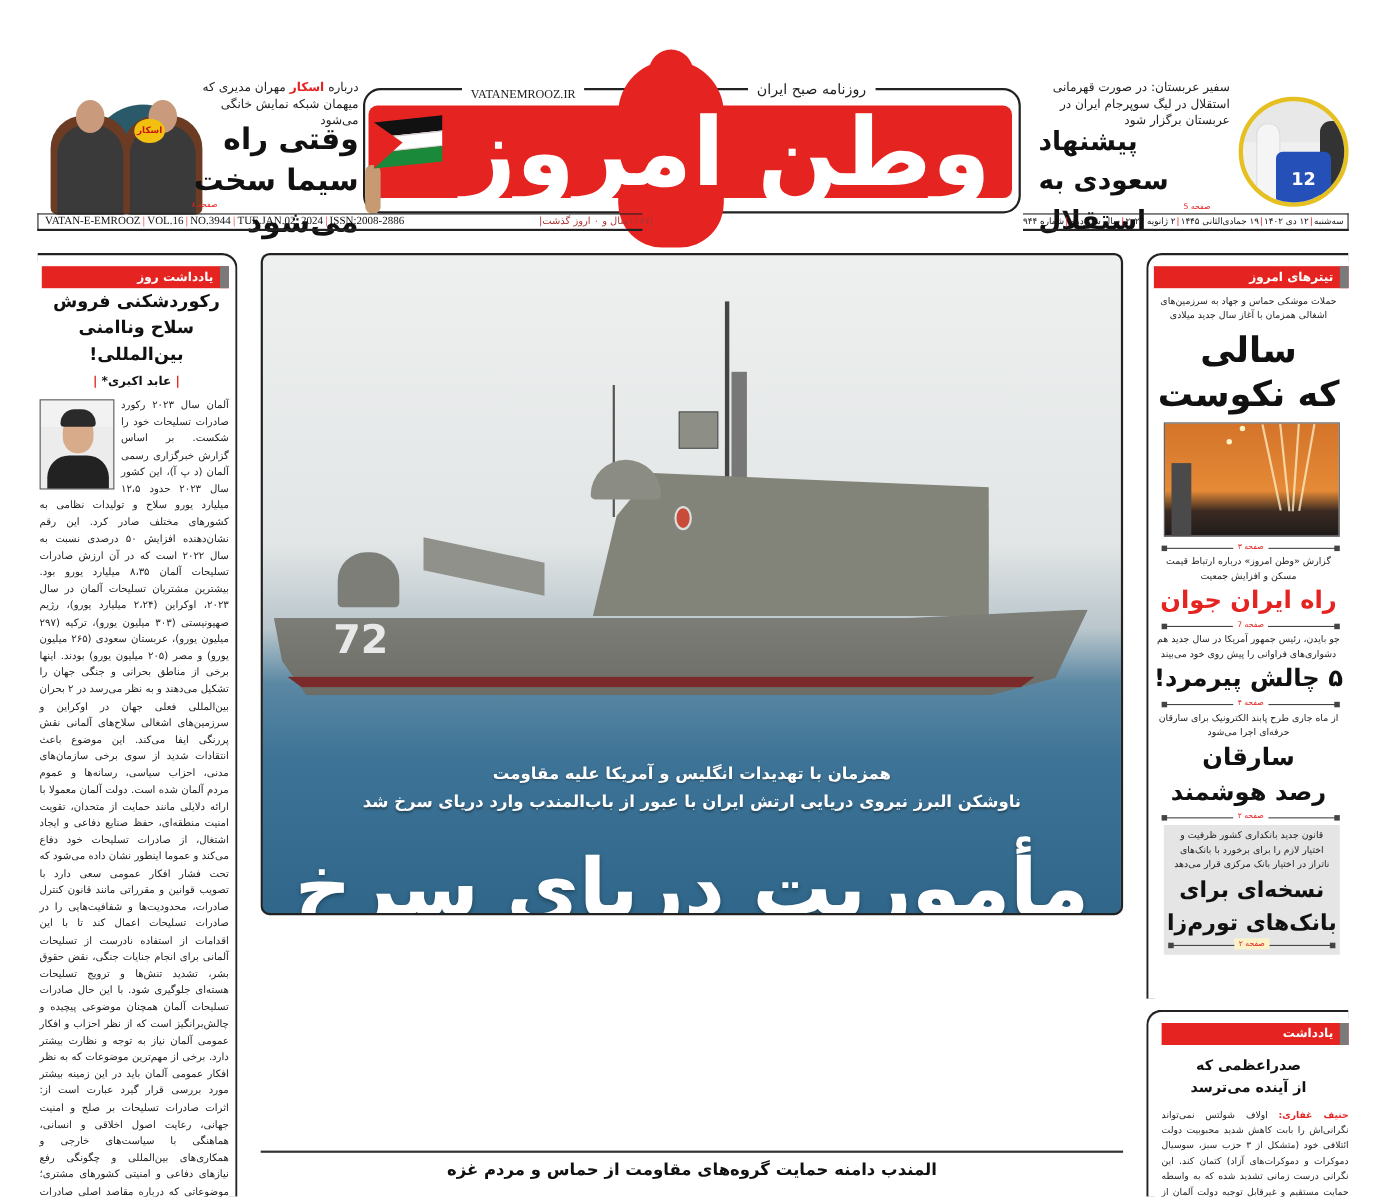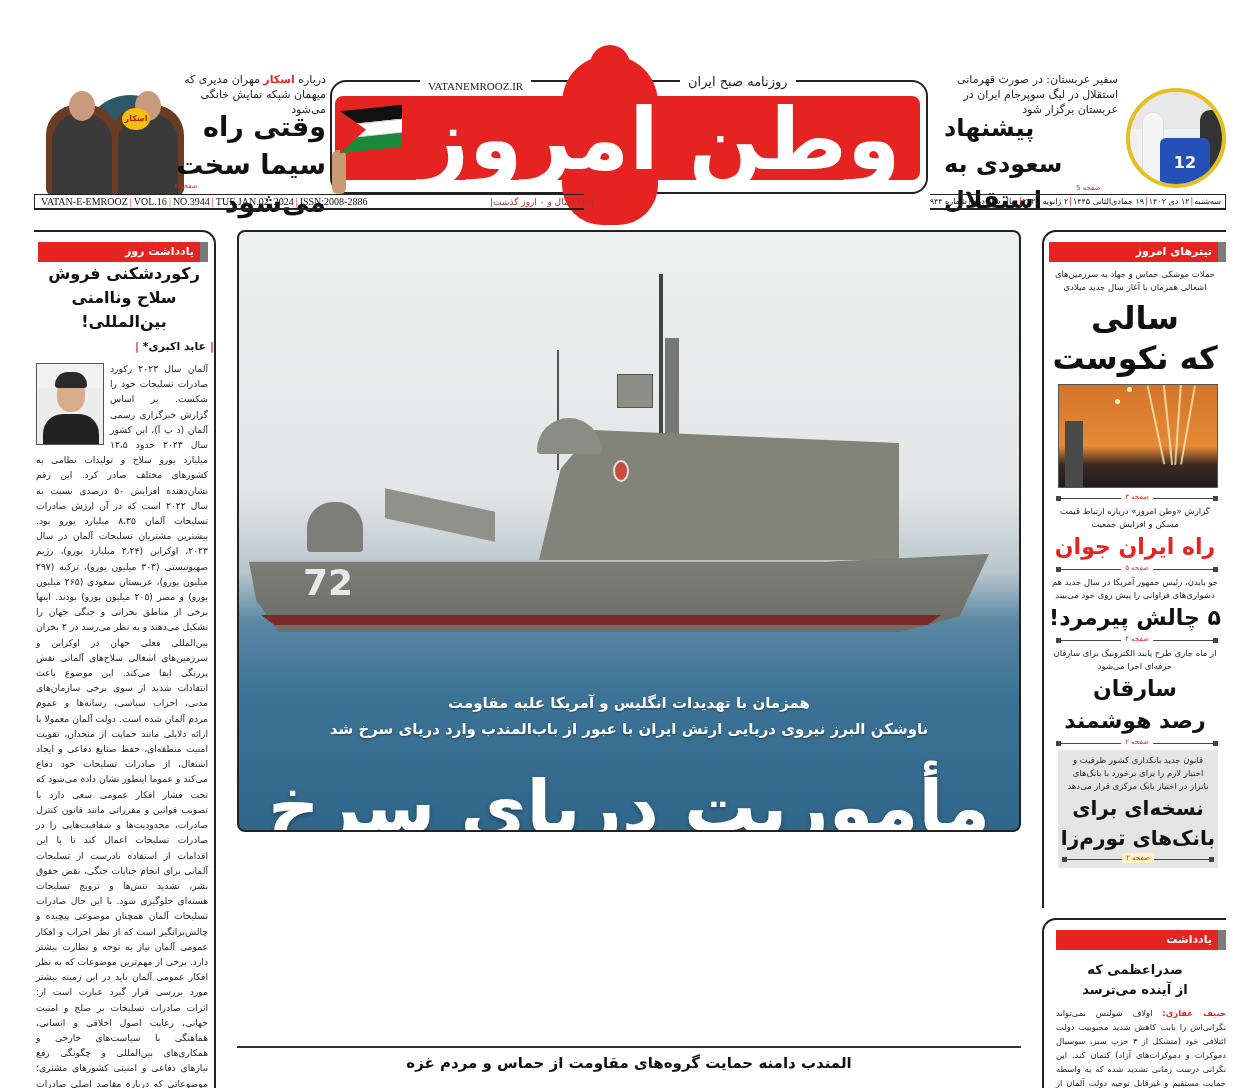--- a/index.html
+++ b/index.html
@@ -46,21 +46,21 @@
   .info-left { position: absolute; left: 34px; top: 194px; width: 550px; height: 16px; border-top: 1px solid #222; border-bottom: 2px solid #222; border-left: 1px solid #222; font-family: "Liberation Serif", serif; font-size: 10px; line-height: 14px; padding-left: 6px; color: #111; white-space: nowrap; }
   .info-left .sep { color: #e52421; margin: 0 2px; }
   .info-right { position: absolute; left: 930px; top: 194px; width: 296px; height: 16px; border-top: 1px solid #222; border-bottom: 2px solid #222; border-right: 1px solid #222; font-size: 8px; line-height: 14px; padding-right: 4px; direction: rtl; text-align: right; white-space: nowrap; overflow: hidden; color: #111; }
   .info-right .sep { color: #e52421; margin: 0 1px; }
 
   
   .col-left { position: absolute; left: 34px; top: 230px; width: 182px; height: 858px; border-right: 2px solid #222; border-top: 2px solid #222; border-radius: 0 14px 0 0; }
   .section-label { position: relative; height: 20px; margin: 10px 6px 0 4px; background: #e52421; color: #fff; font-size: 11px; font-weight: bold; line-height: 20px; text-align: right; direction: rtl; padding-right: 14px; }
   .section-label:after { content: ""; position: absolute; right: 0; top: 0; width: 8px; height: 20px; background: #7a7a7a; }
   .op-title { font-size: 16px; font-weight: bold; line-height: 24px; text-align: center; direction: rtl; color: #111; padding: 0 4px; }
-  .op-author { margin-top: 6px; font-size: 11px; font-weight: bold; direction: rtl; }
+  .op-author { margin-top: 6px; text-align: center; font-size: 11px; font-weight: bold; direction: rtl; }
   .op-author .bar { color: #e52421; }
   .op-body { position: relative; margin-top: 8px; padding: 0 6px 0 2px; }
   .op-photo { float: left; width: 68px; height: 82px; margin: 2px 6px 4px 0; border: 1px solid #555; background: linear-gradient(180deg, #f2f2f2 0 30%, #ececec 30%); position: relative; overflow: hidden; }
   .op-photo .face { position: absolute; left: 20px; top: 14px; width: 28px; height: 34px; background: #d8ab8a; border-radius: 45%; }
   .op-photo .hair { position: absolute; left: 18px; top: 8px; width: 32px; height: 16px; background: #2a2a2a; border-radius: 16px 16px 4px 4px; }
   .op-photo .suit { position: absolute; left: 6px; top: 50px; width: 56px; height: 40px; background: #222; border-radius: 20px 20px 0 0; }
   .op-text { font-size: 9.2px; line-height: 15.2px; text-align: justify; direction: rtl; color: #222; }
 
   
   .hero { position: absolute; left: 237px; top: 230px; width: 784px; height: 602px; border: 2px solid #222; border-radius: 8px; overflow: hidden;
@@ -225,21 +225,21 @@
     </div>
     <div class="page-rule" style="margin-top:6px;">
         <span>صفحه ۳</span>
       </div>
   </div>
 
   <div>
     <div class="rb-kicker">گزارش «وطن امروز» درباره ارتباط قیمت مسکن و افزایش جمعیت</div>
     <div class="rb-mid rb-red">راه ایران جوان</div>
     <div class="page-rule">
-        <span>صفحه ۵</span>
+        <span>صفحه 7</span>
       </div>
   </div>
 
   <div>
     <div class="rb-kicker">جو بایدن، رئیس جمهور آمریکا در سال جدید هم دشواری‌های فراوانی را پیش روی خود می‌بیند</div>
     <div class="rb-mid">۵ چالش پیرمرد!</div>
     <div class="page-rule">
         <span>صفحه ۴</span>
       </div>
   </div>

